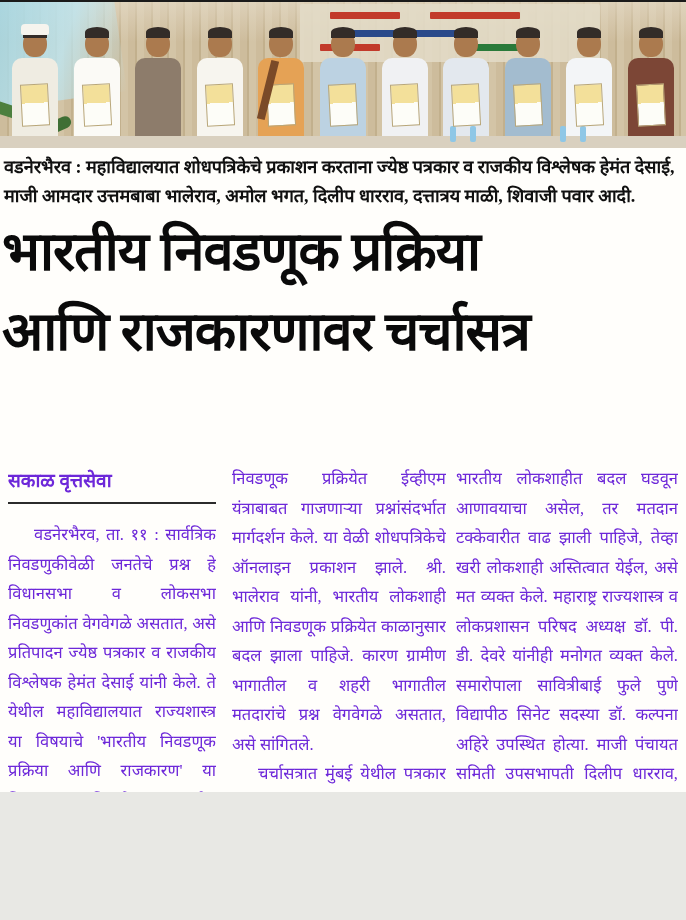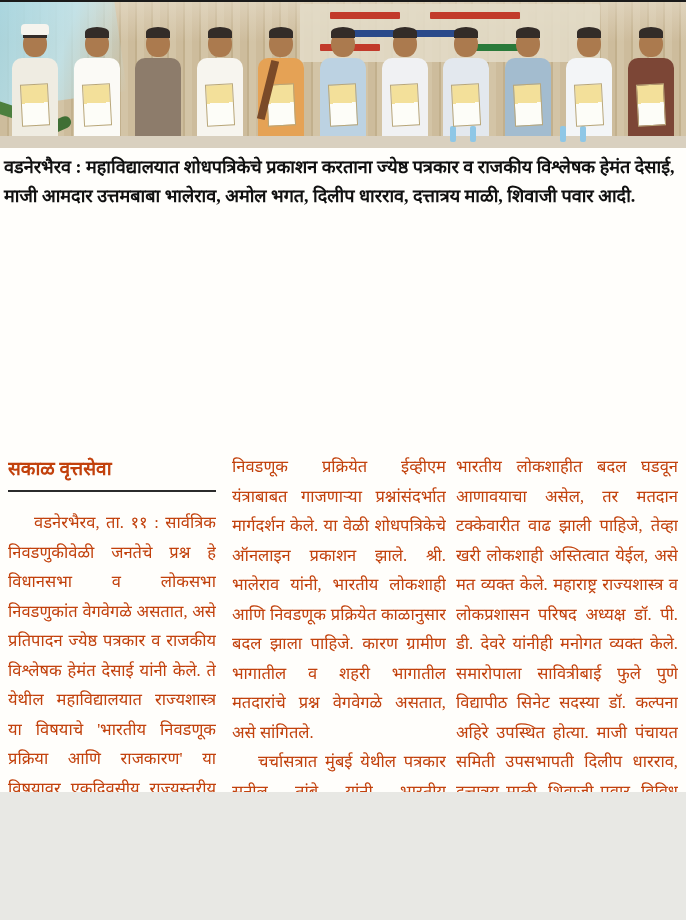--- a/index.html
+++ b/index.html
@@ -63,22 +63,22 @@
     font-size:54px; line-height:80px; font-weight:800; color:#0a0a0a; letter-spacing:-1px;
   }
   .headline span { display:block; }
 
   .subheadline {
     position:absolute; top:382px; left:2px; width:684px;
     font-size:30px; line-height:58px; font-weight:700; color:#101010;
   }
 
   
-  .col { position:absolute; top:452px; overflow:hidden; font-size:16.5px;
-    line-height:29.5px; text-align:justify; color:#c2410c; }
+  .col { position:absolute; top:464px; overflow:hidden; font-size:16.5px;
+    line-height:29.5px; text-align:justify; color:#6d28d9; }
   .col1 { left:8px;   width:208px; height:402px; }
   .col2 { left:232px; width:214px; height:402px; }
   .col3 { left:456px; width:222px; height:464px; }
   .byline { font-size:19px; font-weight:700; line-height:26px; padding-top:4px; }
   .byline-rule { border:none; border-top:2px solid #2b2b2b; margin:8px 0 16px; }
   .col p.indent { text-indent:26px; }
 
   
   .footer-line { position:absolute; top:858px; left:0; width:450px;
     border-top:2px solid #2e2e2e; }
@@ -167,20 +167,24 @@
       </div>
     <div class="table-strip"></div>
   <div class="bottle" style="left: 450px;"></div>
       <div class="bottle" style="left: 470px;"></div>
       <div class="bottle" style="left: 560px;"></div>
       <div class="bottle" style="left: 580px;"></div>
     </div>
 
   <div class="caption">वडनेरभैरव : महाविद्यालयात शोधपत्रिकेचे प्रकाशन करताना ज्येष्ठ पत्रकार व राजकीय विश्लेषक हेमंत देसाई, माजी आमदार उत्तमबाबा भालेराव, अमोल भगत, दिलीप धारराव, दत्तात्रय माळी, शिवाजी पवार आदी.</div>
 
+  <h1 class="headline">
+    <span>भारतीय निवडणूक प्रक्रिया</span>
+    <span>आणि राजकारणावर चर्चासत्र</span>
+  </h1>
 
 
   <div class="col col1">
     <div class="byline">सकाळ वृत्तसेवा</div>
     <hr class="byline-rule">
     <p class="indent">वडनेरभैरव, ता. ११ : सार्वत्रिक निवडणुकीवेळी जनतेचे प्रश्न हे विधानसभा व लोकसभा निवडणुकांत वेगवेगळे असतात, असे प्रतिपादन ज्येष्ठ पत्रकार व राजकीय विश्लेषक हेमंत देसाई यांनी केले. ते येथील महाविद्यालयात राज्यशास्त्र या विषयाचे 'भारतीय निवडणूक प्रक्रिया आणि राजकारण' या विषयावर एकदिवसीय राज्यस्तरीय चर्चासत्रात बोलत होते. 'मविप्र'चे संचालक माजी आमदार उत्तमबाबा भालेराव अध्यक्षस्थानी होते.</p>
 
   </div>
 
   <div class="col col2">

